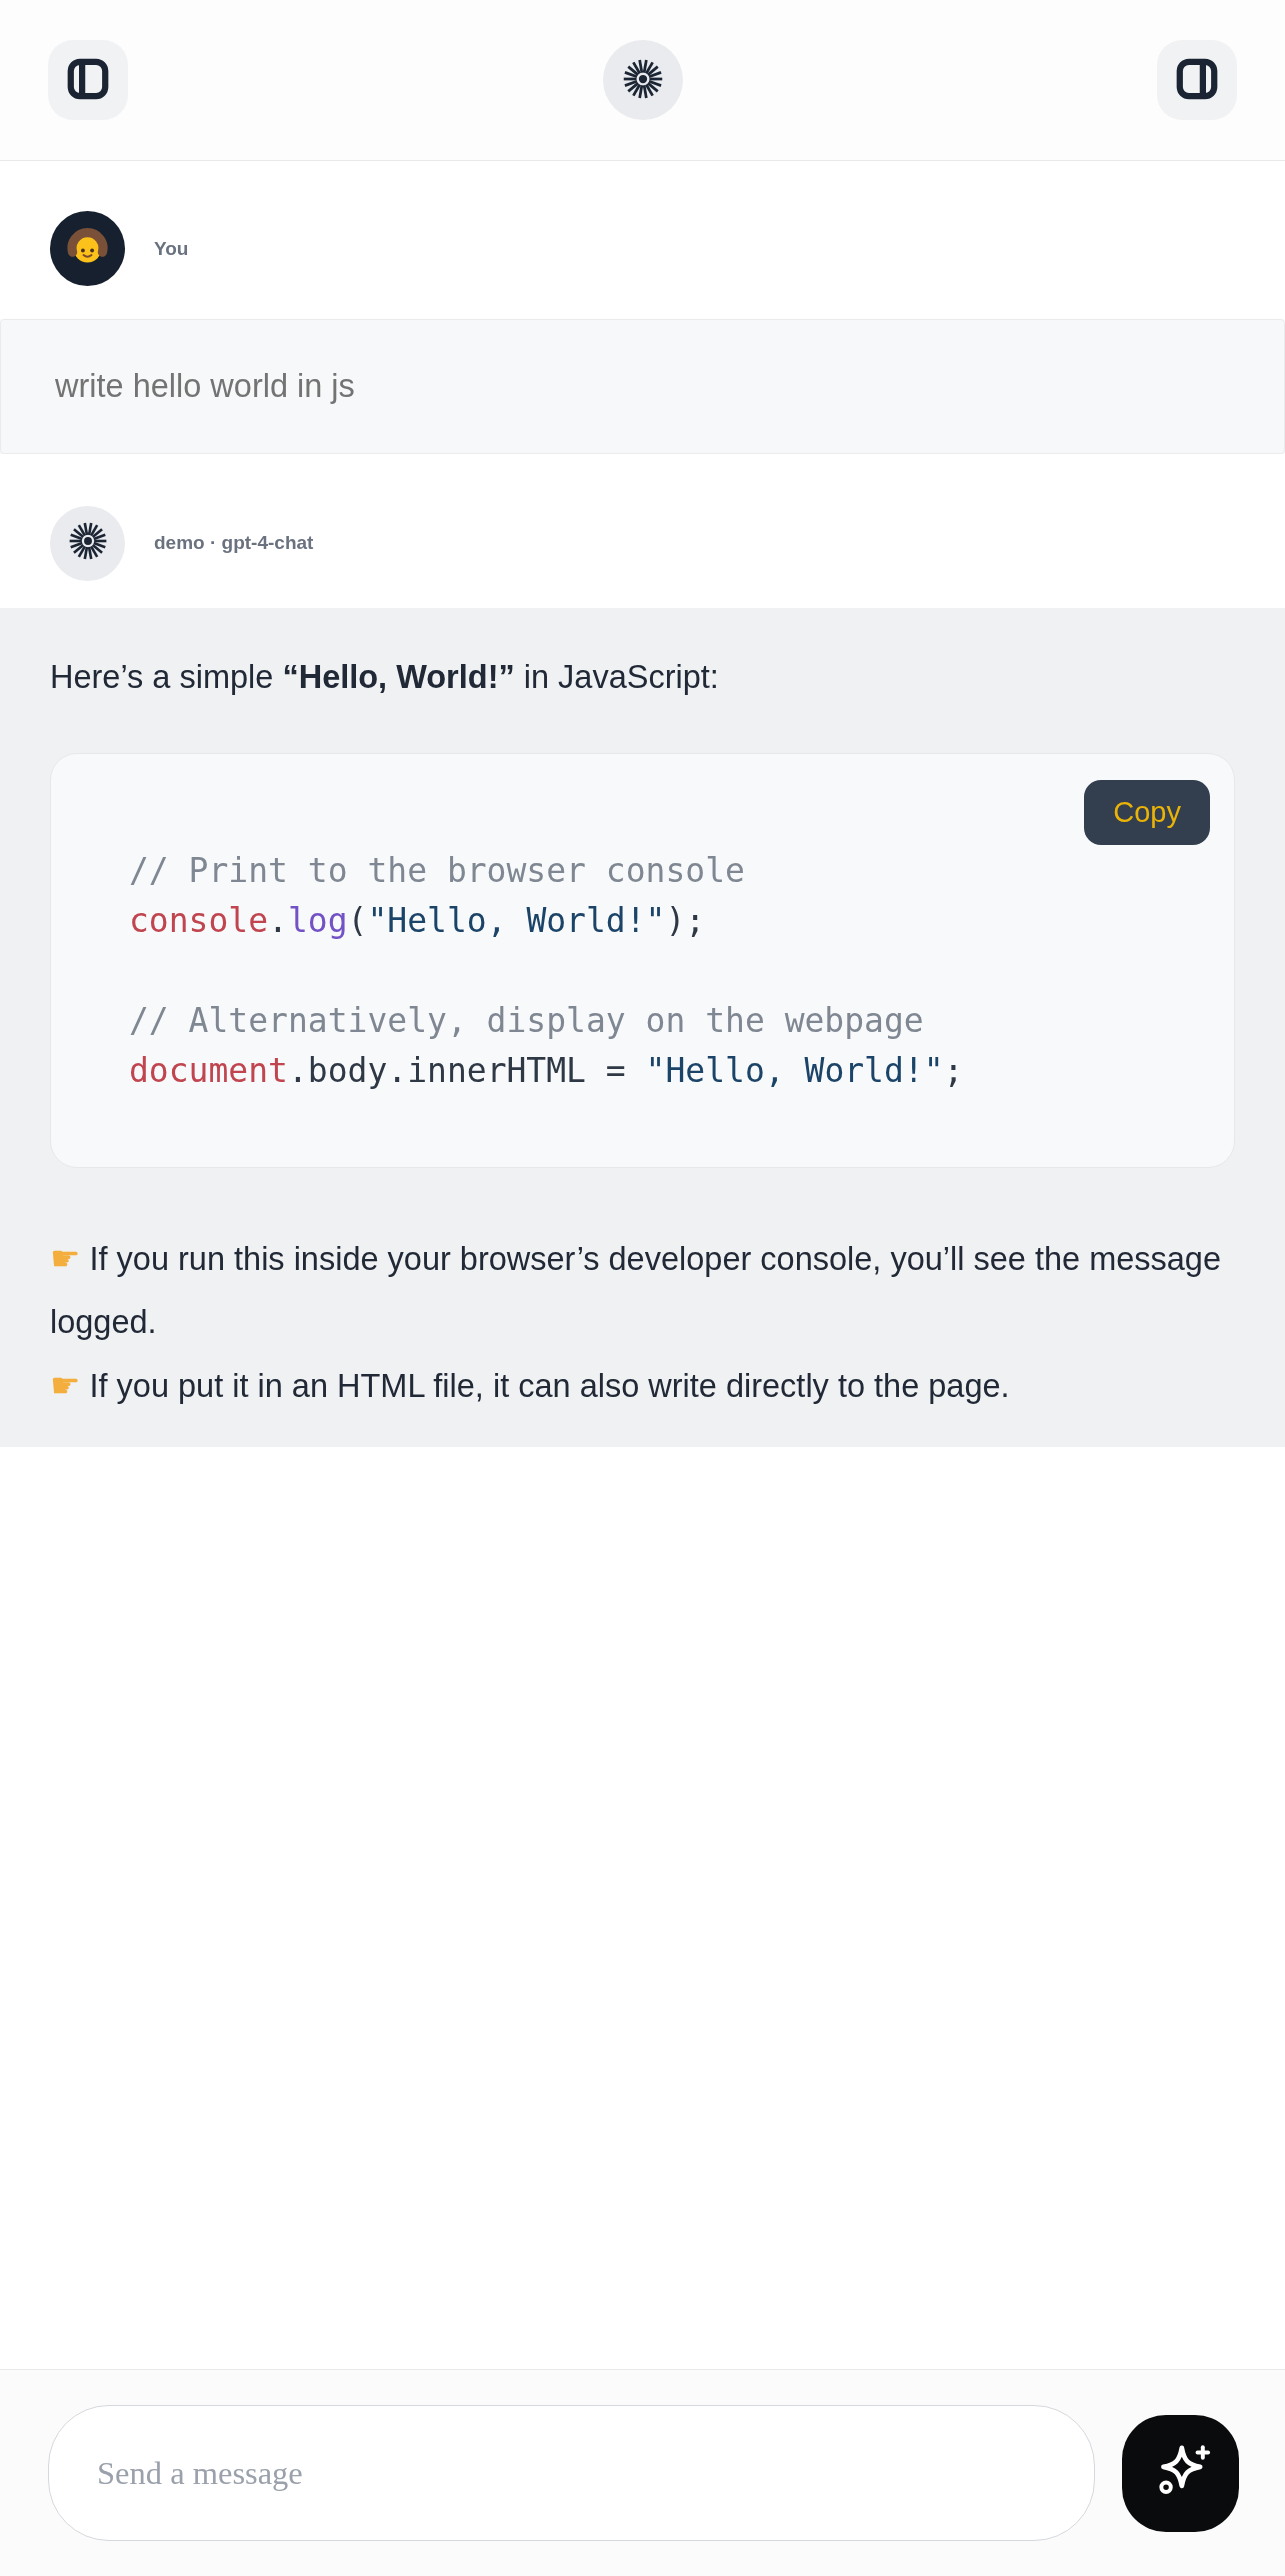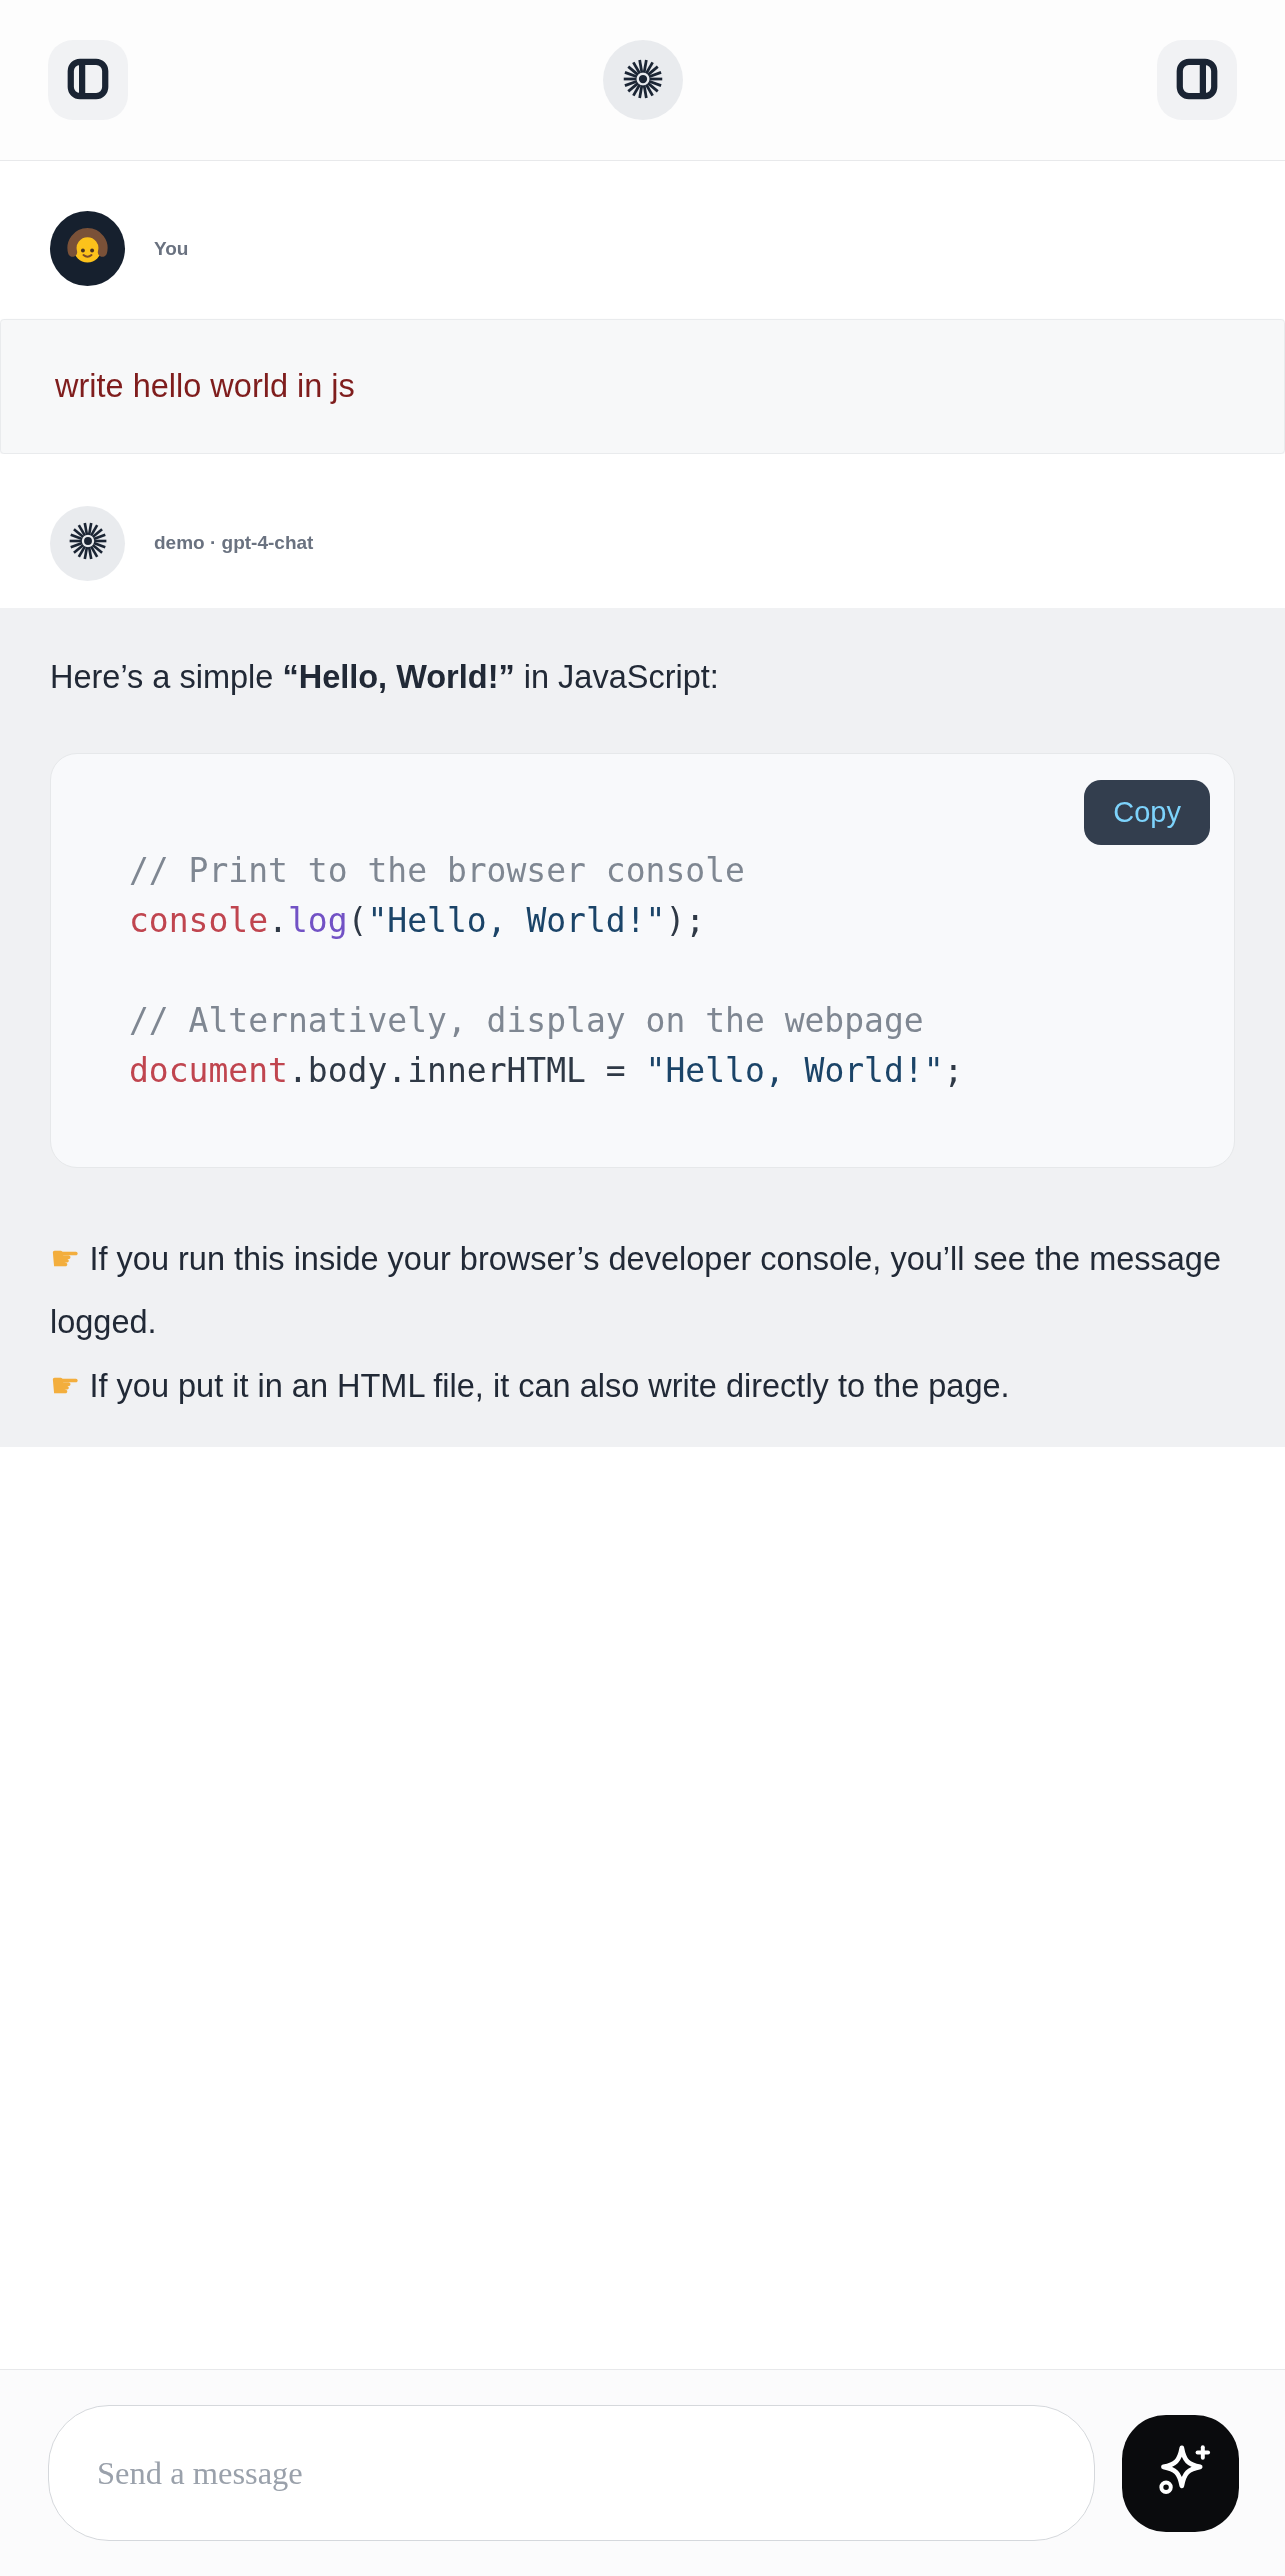--- a/index.html
+++ b/index.html
@@ -40,41 +40,41 @@
   .avatar.user{ background:#16202e; }
   .avatar.bot{ background:#e9ebee; }
   .sender{ font-size:19px; font-weight:700; color:#6a7280; }
   
   .user-bubble{
     background:#f7f8f9;
     border:1.9px solid #e9ebed;
     border-radius:3.8px;
     box-shadow:0 1.9px 3.8px rgba(20,30,50,0.04);
     padding:48px 54px;
-    font-size:32.5px; color:#7f1d1d;
+    font-size:32.5px; color:#737373;
   }
   
   .assistant-section{
     background:#f0f1f3;
     padding:50px 50px 29px 50px;
   }
   .intro{ font-size:32.5px; line-height:38px; color:#212936; }
   .intro b, .question b{ font-weight:700; }
   .code-block{
     position:relative;
     margin-top:57px;
     height:415px;
     background:#f8f9fb;
     border:1.9px solid #e6e8ea;
     border-radius:27px;
     overflow:hidden;
   }
   .copy-btn{
     position:absolute; top:26px; right:24px;
-    background:#333e4e; color:#7dd3fc;
+    background:#333e4e; color:#eab308;
     border:none; cursor:pointer;
     border-radius:17px;
     font-size:29px; font-family:"Liberation Sans",sans-serif;
     padding:15.3px 29px; line-height:1.2;
   }
   .code{
     padding:92px 38px 0 78px;
     font-family:"DejaVu Sans Mono", monospace;
     font-size:33px; line-height:50px;
     white-space:pre;

